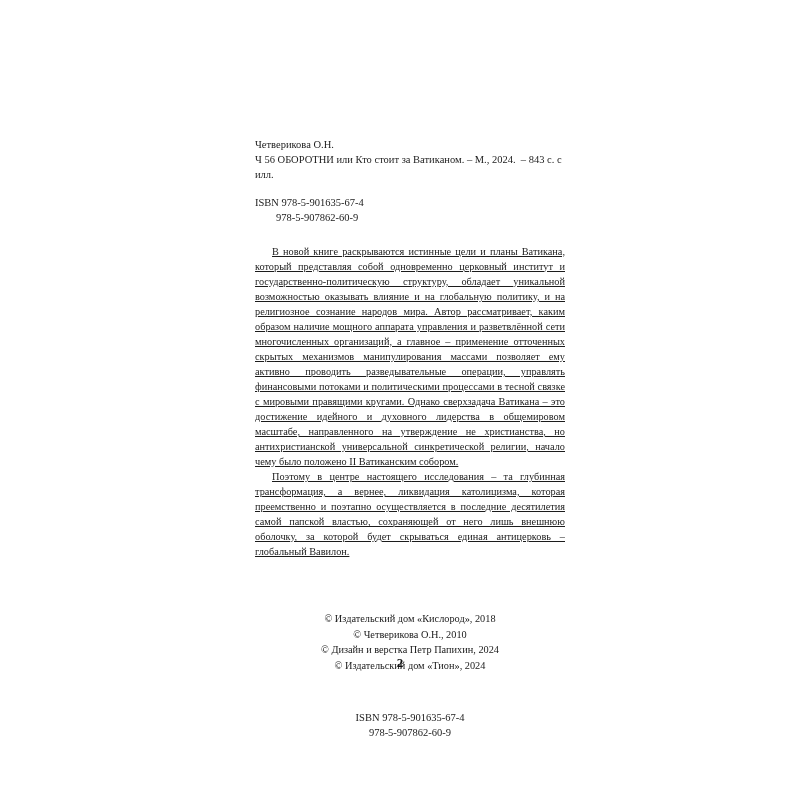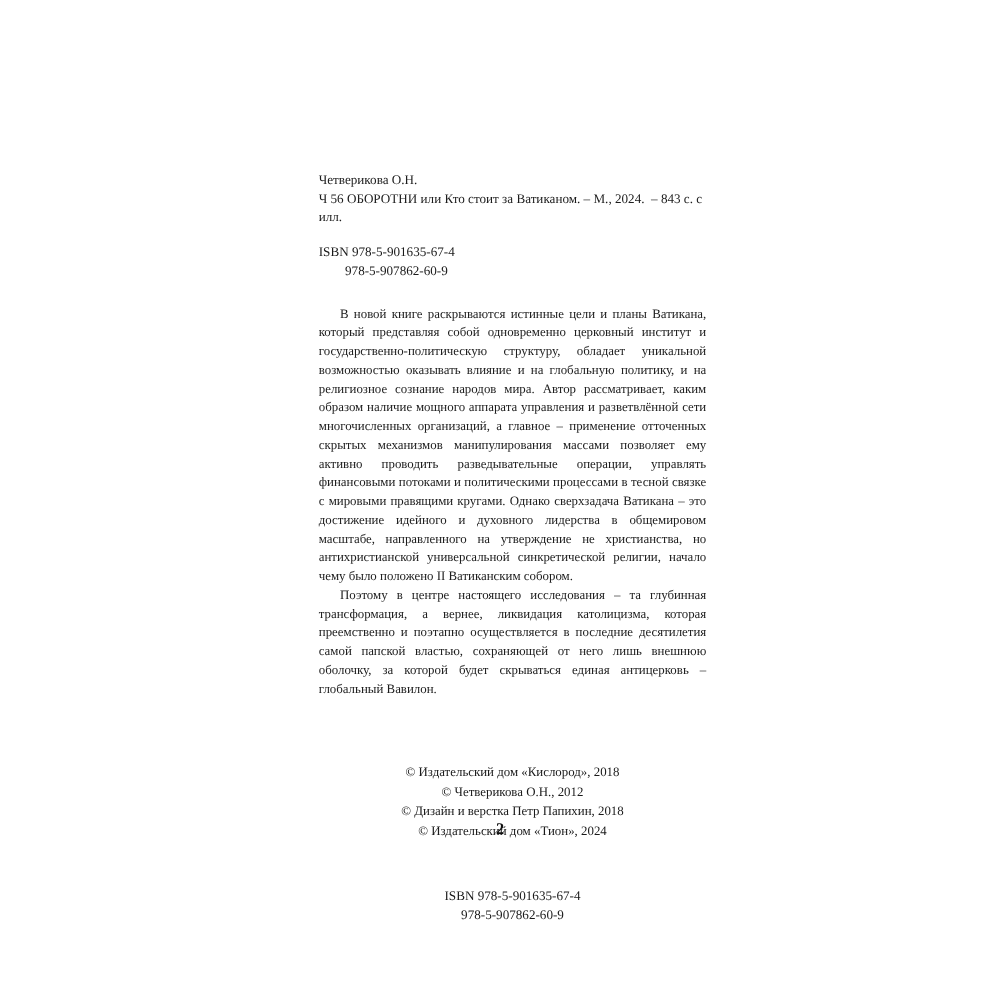--- a/index.html
+++ b/index.html
@@ -49,20 +49,21 @@
     font-size: 10.3px;
     line-height: 1.46;
     text-align: justify;
     text-justify: inter-word;
     color: #1c1c1c;
   }
   .annotation p {
     margin: 0;
     text-indent: 17px;
     hyphens: manual;
+    text-decoration: underline;
   }
   .copyrights {
     margin-top: 52px;
     text-align: center;
     font-size: 10.3px;
     line-height: 1.5;
   }
   .copyrights .cl {
     display: block;
   }
@@ -103,22 +104,22 @@
       <span class="ln isbn-second">978-5-907862-60-9</span>
     </div>
 
     <div class="annotation">
       <p>В новой книге раскрываются истинные цели и планы Ватикана, который представляя собой одновременно церковный институт и государственно-политическую структуру, обладает уникальной возможностью оказывать влияние и на глобальную политику, и на религиозное сознание народов мира. Автор рассматривает, каким образом наличие мощного аппарата управления и разветвлённой сети многочисленных организаций, а главное – применение отточенных скрытых механизмов манипулирования массами позволяет ему активно проводить разведывательные операции, управлять финансовыми потоками и политическими процессами в тесной связке с мировыми правящими кругами. Однако сверхзадача Ватикана – это достижение идейного и духовного лидерства в общемировом масштабе, направленного на утверждение не христианства, но антихристианской универсальной синкретической религии, начало чему было положено II Ватиканским собором.</p>
       <p>Поэтому в центре настоящего исследования – та глубинная трансформация, а вернее, ликвидация католицизма, которая преемственно и поэтапно осуществляется в последние десятилетия самой папской властью, сохраняющей от него лишь внешнюю оболочку, за которой будет скрываться единая антицерковь – глобальный Вавилон.</p>
     </div>
 
     <div class="copyrights">
       <span class="cl">© Издательский дом «Кислород», 2018</span>
-      <span class="cl">© Четверикова О.Н., 2012</span>
-      <span class="cl">© Дизайн и верстка Петр Папихин, 2018</span>
+      <span class="cl">© Четверикова О.Н., 2010</span>
+      <span class="cl">© Дизайн и верстка Петр Папихин, 2024</span>
       <span class="cl">© Издательский дом «Тион», 2024</span>
     </div>
 
     <div class="isbn-bottom">
       <span class="ln">ISBN 978-5-901635-67-4</span>
       <span class="ln">978-5-907862-60-9</span>
     </div>
 
   </div>
 

